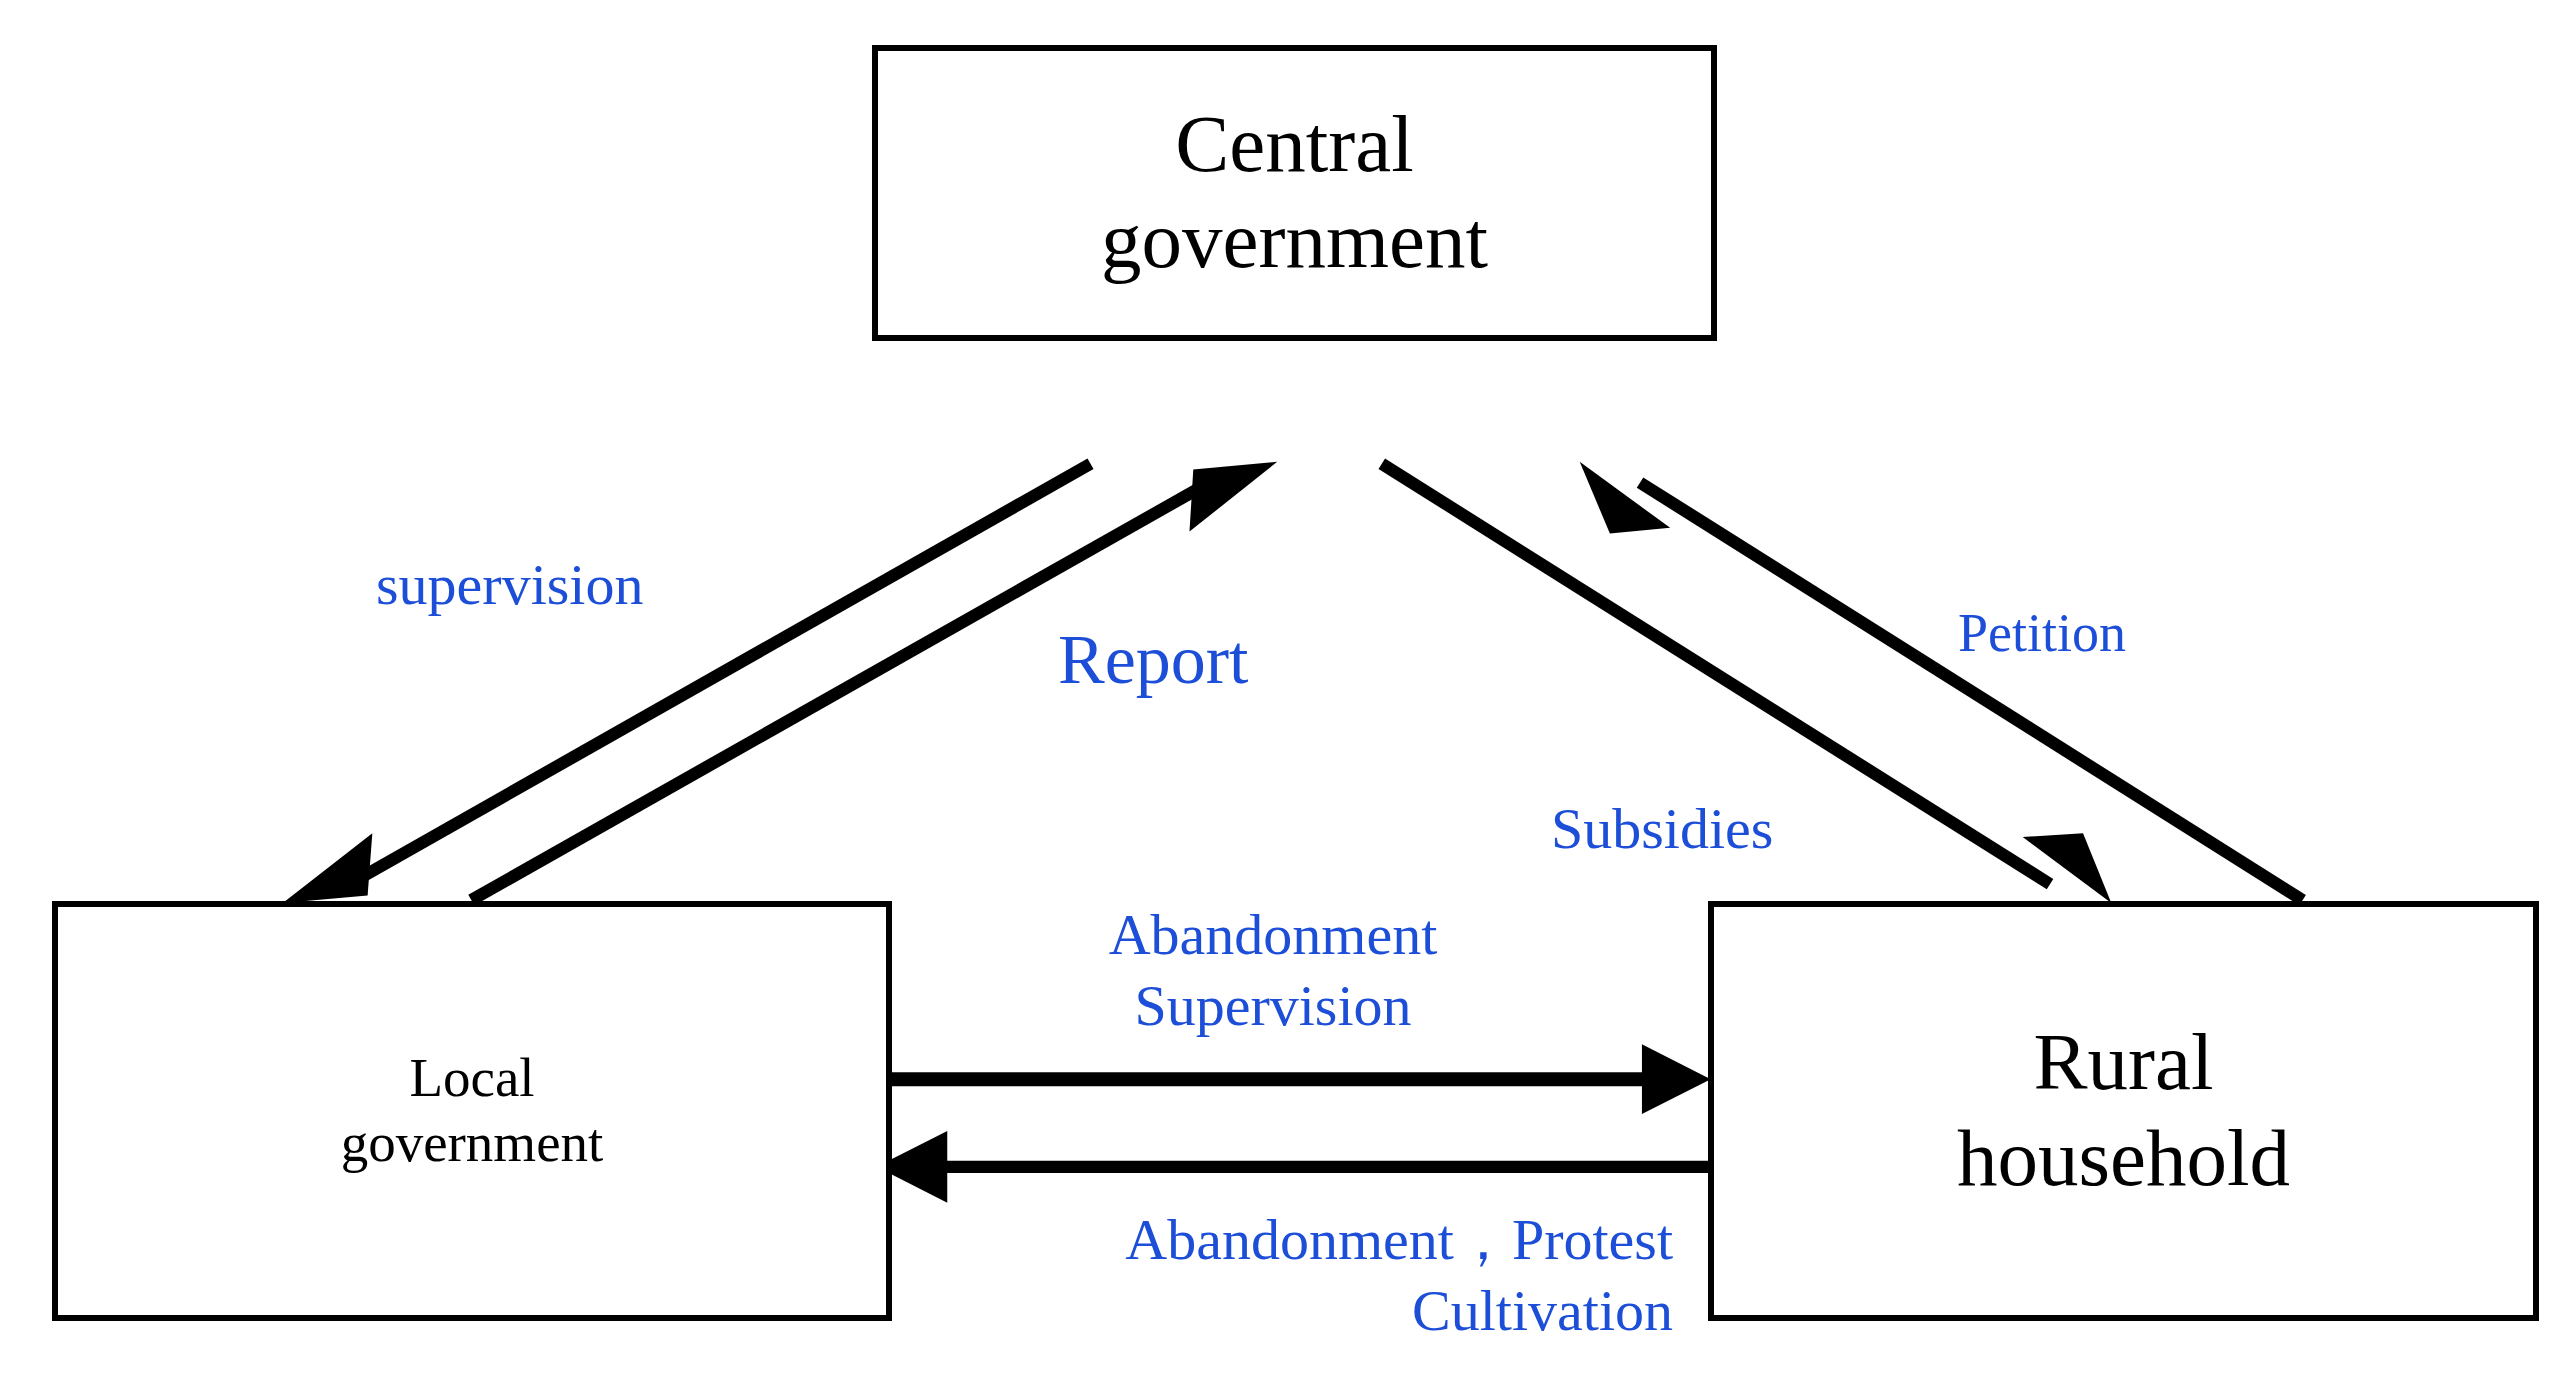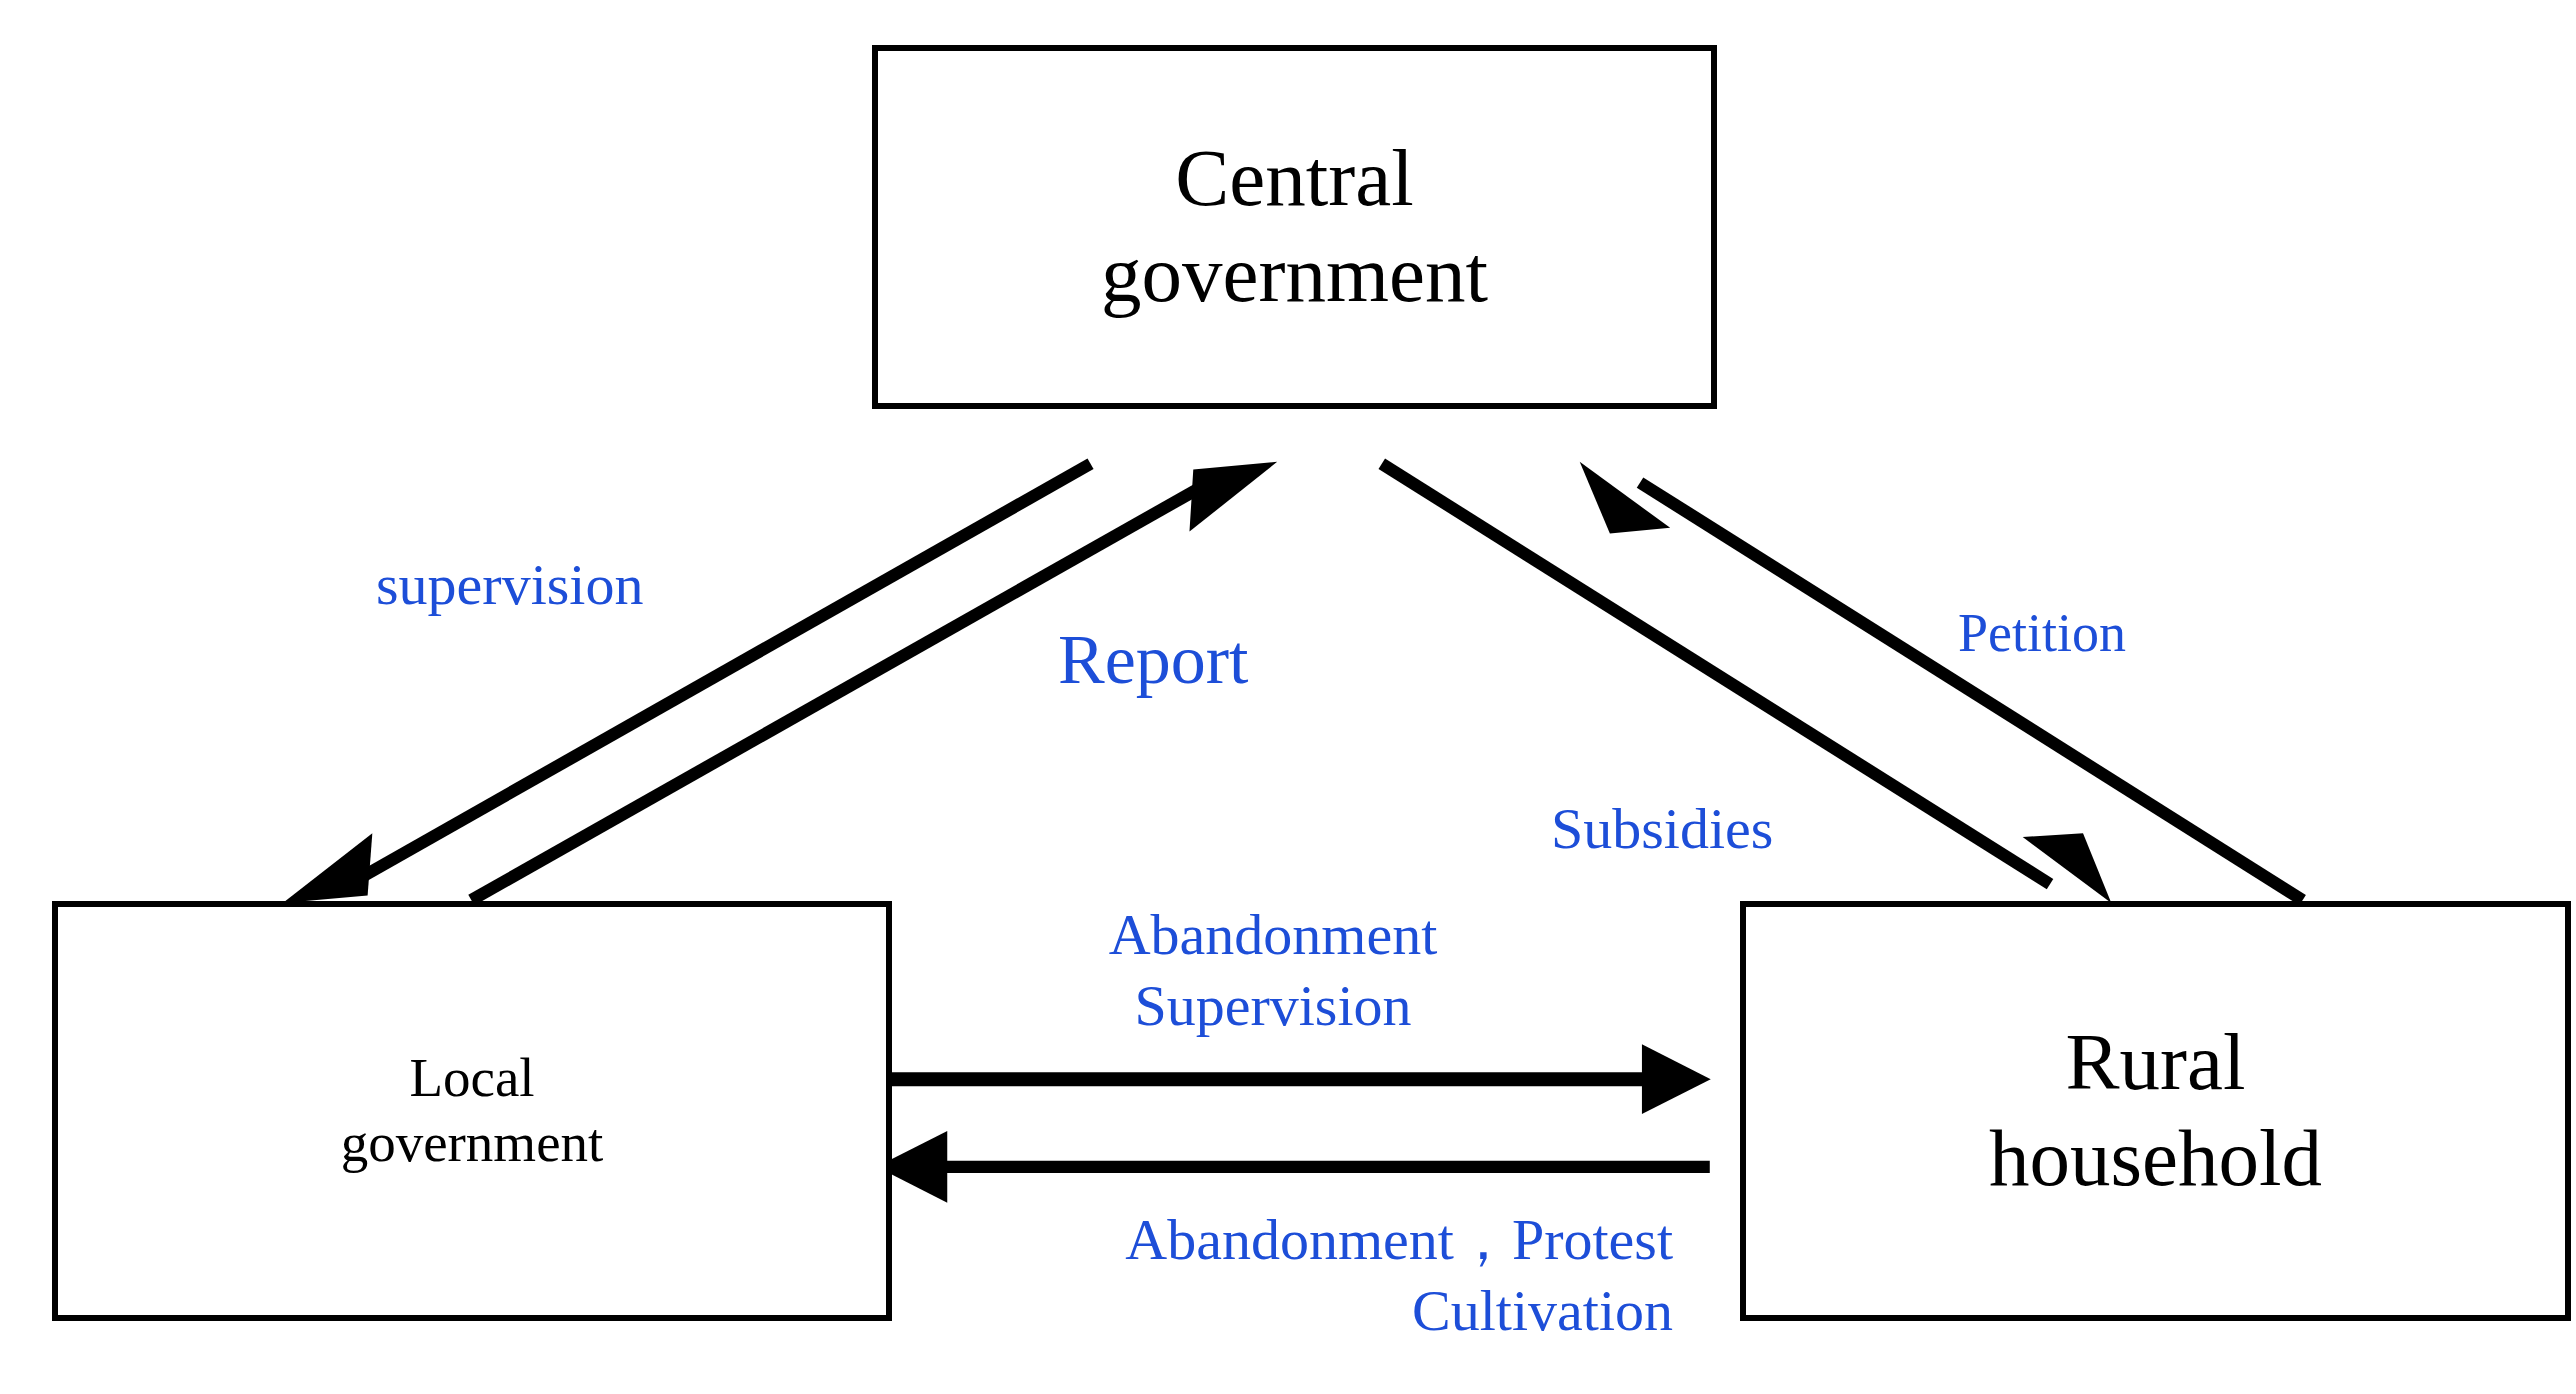--- a/index.html
+++ b/index.html
@@ -38,37 +38,36 @@
     line-height: 1.18;
   }
   .node-line {
     display: block;
     white-space: nowrap;
   }
   #node-central {
     left: 872px;
     top: 45px;
     width: 845px;
-    height: 364px;
+    height: 296px;
     font-size: 81px;
   }
   #node-local {
     left: 52px;
     top: 901px;
     width: 840px;
     height: 420px;
     font-size: 55px;
   }
   #node-rural {
     left: 1708px;
     top: 901px;
     width: 831px;
     height: 420px;
     font-size: 81px;
-    margin-left: 32px;
   }
   .edge-label {
     position: absolute;
     color: #1d4ed8;
     white-space: nowrap;
     line-height: 1.22;
     text-align: center;
   }
   #label-supervision {
     left: 376px;

